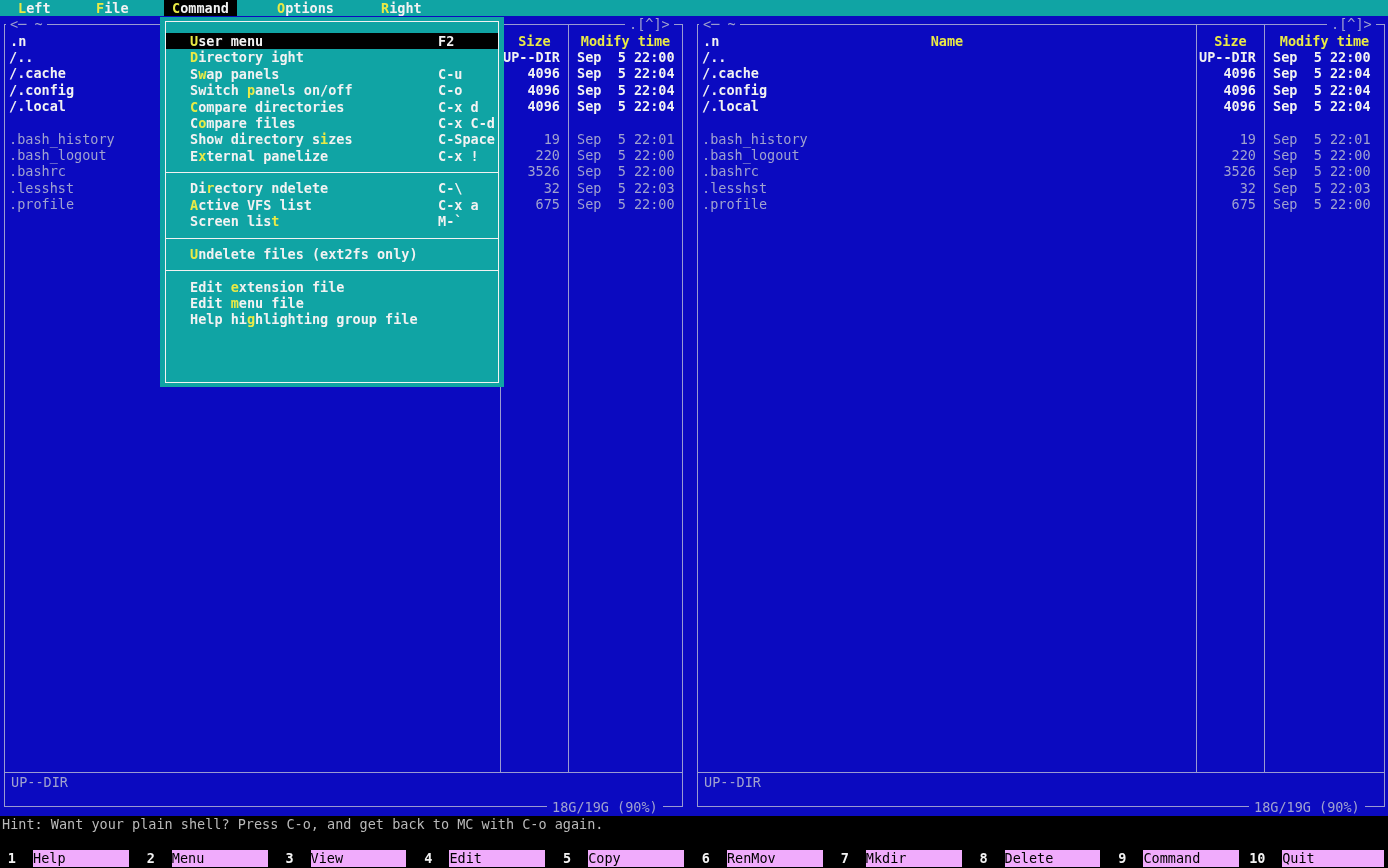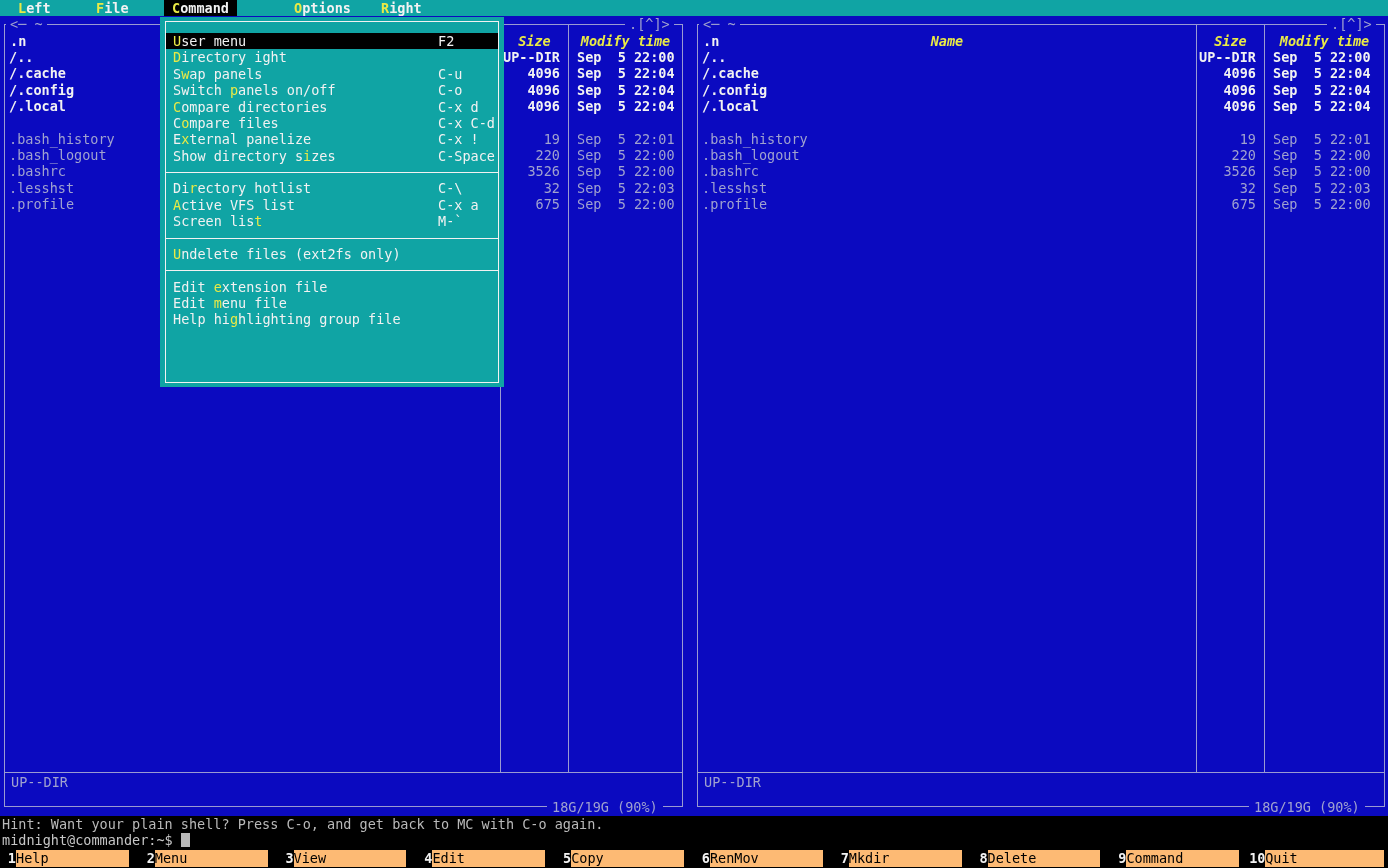--- a/index.html
+++ b/index.html
@@ -17,63 +17,63 @@
   #menubar { position:absolute; left:0; top:0; width:1388px; height:16px; background:#10a4a4; z-index:30; }
   .mb-item { position:absolute; top:0; height:16px; line-height:16px; padding:0 8px; color:#f2f2f2; font-weight:bold; cursor:default; }
   .mb-item.selected { background:#000; }
   .hot { color:#eaea45; }
 
   
   #workspace { position:absolute; left:0; top:15px; width:1388px; height:801px; background:#0b0ac0; z-index:1; }
   .frame { position:absolute; border:1px solid #9a9bd2; }
   .vline { position:absolute; width:1px; background:#9a9bd2; }
   .hline { position:absolute; height:1px; background:#9a9bd2; }
-  .hdr-cell { position:absolute; top:18px; height:16px; text-align:center; color:#eaea45; font-weight:bold;font-style:italic; }
+  .hdr-cell { position:absolute; top:18px; height:16px; text-align:center; color:#eaea45; font-weight:bold; }
   .sort-ind { position:absolute; top:18px; color:#f2f2f2; font-weight:bold; }
   .prow { position:absolute; height:16.38px; line-height:16.38px; }
   .prow .pname { position:absolute; left:0; padding-left:4px; white-space:pre; }
   .prow .psize { position:absolute; text-align:right; padding-right:8px; white-space:pre; }
   .prow .ptime { position:absolute; padding-left:8px; white-space:pre; }
   .prow.dir  { color:#f2f2f2; font-weight:bold; }
   .prow.file { color:#a0a2cf;margin-top:16px; }
   .ministatus { position:absolute; height:16px; line-height:16px; color:#a0a2cf; padding-left:6px; }
   .freespace { position:absolute; height:15px; line-height:15px; background:#0b0ac0; color:#a0a2cf; padding:0 5px; white-space:pre; }
   .navlabel { position:absolute; height:15px; line-height:15px; background:#0b0ac0; color:#a0a2cf; padding:0 4px; white-space:pre; cursor:default; }
 
   
   #dropdown { position:absolute; left:160px; top:17px; width:344px; height:370px; background:#10a4a4; z-index:20; }
   #dropdown .dd-frame { position:absolute; left:5px; right:5px; top:4px; bottom:4px; border:1px solid #f2f2f2; }
   #dd-items { position:absolute; left:6px; right:6px; top:16px; }
-  .menu-row { position:relative; height:16.38px; line-height:16.38px; color:#f2f2f2; font-weight:normal; padding-left:7px; cursor:default; }
+  .menu-row { position:relative; height:16.38px; line-height:16.38px; color:#f2f2f2; font-weight:bold; padding-left:24px; cursor:default; }
   .menu-row .shortcut { position:absolute; left:272px; top:0; white-space:pre; }
   .menu-row.selected { background:#000; }
   .menu-sep { position:relative; height:16.38px; }
   .menu-sep::after { content:""; position:absolute; left:-1px; right:-1px; top:8px; height:1px; background:#f2f2f2; }
 
   
   #hintline { position:absolute; left:0; top:816px; width:1388px; height:16px; background:#000; color:#b9b9b9; padding-left:2px; white-space:pre; }
   #promptline { position:absolute; left:0; top:832px; width:1388px; height:16px; background:#000; color:#c6c6c6; padding-left:2px; white-space:pre; }
   #cursor { display:inline-block; width:9px; height:14px; background:#b9b9b9; vertical-align:-2px; }
 
   
   #keybar { position:absolute; left:0; top:849px; width:1388px; height:19px; background:#000; display:flex; }
   .fkey { width:138.8px; display:flex; height:17px; margin-top:1px; }
   .fkey .num { width:16px; text-align:right; color:#f2f2f2; font-weight:bold; line-height:17px; }
-  .fkey .flabel { flex:1; background:#fdba74; color:#000; line-height:17px; margin-right:10px; cursor:default; }
+  .fkey .flabel { flex:1; background:#f0abfc; color:#000; line-height:17px; margin-right:10px; cursor:default;margin-left:17px; }
   .fkey:last-child .flabel { margin-right:4px; }
 </style>
 </head>
 <body>
 
 <div id="screen">
   <div id="menubar">
       <div class="mb-item" style="left: 10px;"><span class="hot">L</span><span>eft</span></div>
       <div class="mb-item" style="left: 88px;"><span class="hot">F</span><span>ile</span></div>
       <div class="mb-item selected" style="left: 164px;"><span class="hot">C</span><span>ommand</span></div>
-      <div class="mb-item" style="left: 286px;"><span class="hot">O</span><span>ptions</span></div>
+      <div class="mb-item" style="left: 269px;"><span class="hot">O</span><span>ptions</span></div>
       <div class="mb-item" style="left: 373px;"><span class="hot">R</span><span>ight</span></div>
     </div>
 
   <div id="workspace">
     <div id="panel-left">
         <div class="frame" style="left: 4px; top: 9px; width: 679px; height: 783px;"></div>
         <div class="vline" style="left: 500px; top: 10px; height: 747px;"></div>
         <div class="vline" style="left: 568px; top: 10px; height: 747px;"></div>
         <div class="hline" style="left: 5px; top: 757px; width: 677px;"></div>
         <div class="navlabel" style="left: 6px; top: 2px;">&lt;─ ~</div>
@@ -193,38 +193,37 @@
 
   <div id="dropdown">
     <div class="dd-frame"></div>
     <div id="dd-items">
         <div class="menu-row selected"><span class="hot">U</span><span>ser menu</span><span class="shortcut">F2</span></div>
         <div class="menu-row"><span class="hot">D</span><span>irectory ight</span><span class="shortcut"></span></div>
         <div class="menu-row"><span>S</span><span class="hot">w</span><span>ap panels</span><span class="shortcut">C-u</span></div>
         <div class="menu-row"><span>Switch </span><span class="hot">p</span><span>anels on/off</span><span class="shortcut">C-o</span></div>
         <div class="menu-row"><span class="hot">C</span><span>ompare directories</span><span class="shortcut">C-x d</span></div>
         <div class="menu-row"><span>C</span><span class="hot">o</span><span>mpare files</span><span class="shortcut">C-x C-d</span></div>
+        <div class="menu-row"><span>Show directory s</span><span class="hot">i</span><span>zes</span><span class="shortcut">C-Space</span></div>
         <div class="menu-row"><span>E</span><span class="hot">x</span><span>ternal panelize</span><span class="shortcut">C-x !</span></div>
-        <div class="menu-row"><span>Show directory s</span><span class="hot">i</span><span>zes</span><span class="shortcut">C-Space</span></div>
         <div class="menu-sep"></div>
-        <div class="menu-row"><span>Di</span><span class="hot">r</span><span>ectory hotlist</span><span class="shortcut">C-\</span></div>
+        <div class="menu-row"><span>Di</span><span class="hot">r</span><span>ectory ndelete</span><span class="shortcut">C-\</span></div>
         <div class="menu-row"><span class="hot">A</span><span>ctive VFS list</span><span class="shortcut">C-x a</span></div>
         <div class="menu-row"><span>Screen lis</span><span class="hot">t</span><span class="shortcut">M-`</span></div>
         <div class="menu-sep"></div>
         <div class="menu-row"><span class="hot">U</span><span>ndelete files (ext2fs only)</span><span class="shortcut"></span></div>
         <div class="menu-sep"></div>
         <div class="menu-row"><span>Edit </span><span class="hot">e</span><span>xtension file</span><span class="shortcut"></span></div>
         <div class="menu-row"><span>Edit </span><span class="hot">m</span><span>enu file</span><span class="shortcut"></span></div>
         <div class="menu-row"><span>Help hi</span><span class="hot">g</span><span>hlighting group file</span><span class="shortcut"></span></div>
       </div>
   </div>
 
   <div id="hintline">Hint: Want your plain shell? Press C-o, and get back to MC with C-o again.</div>
 
-  <div id="promptline"><span>midnight@commander:~$</span><span class="pre-ws"> </span><span id="cursor"></span></div>
 
   <div id="keybar">
       <div class="fkey">
         <span class="num">1</span>
         <span class="flabel">Help</span>
       </div>
       <div class="fkey">
         <span class="num">2</span>
         <span class="flabel">Menu</span>
       </div>

